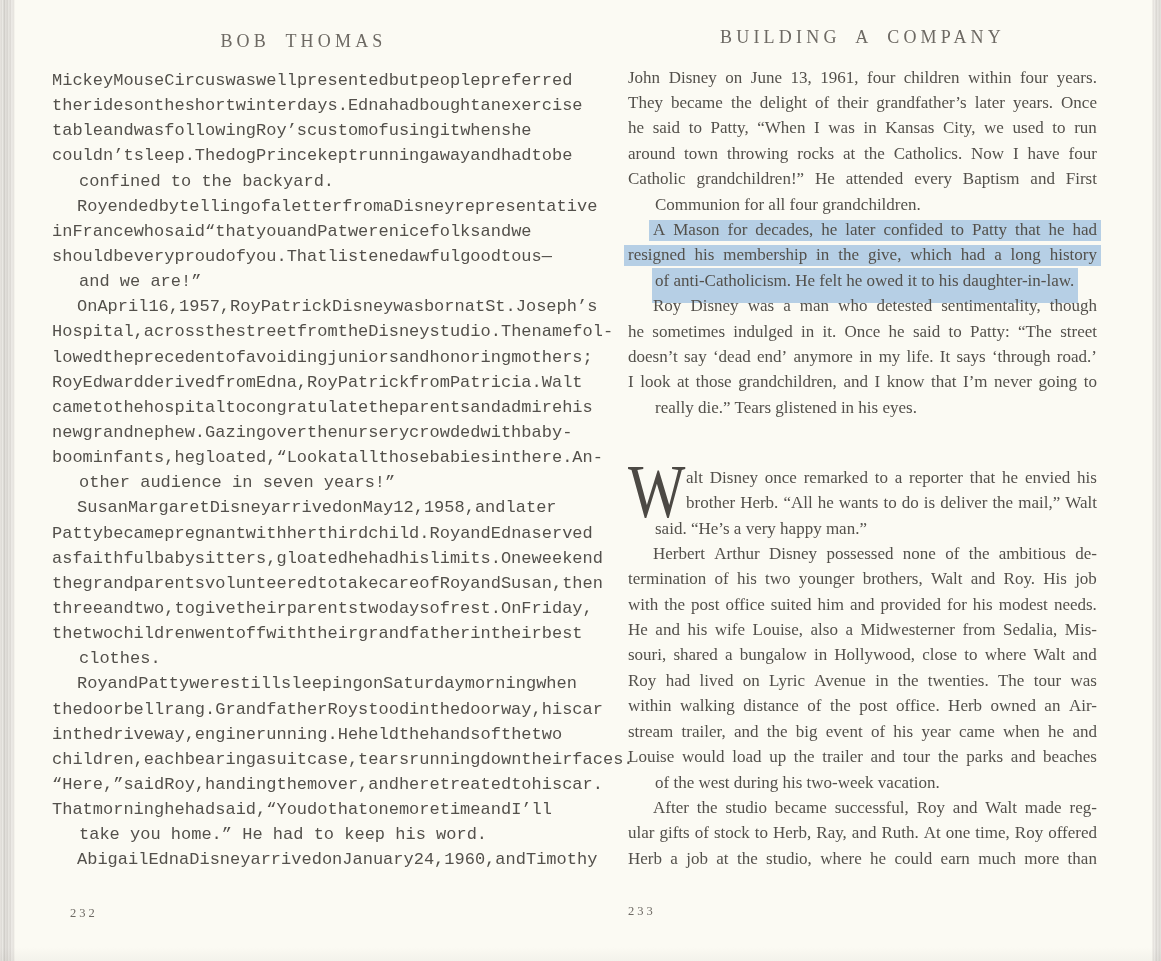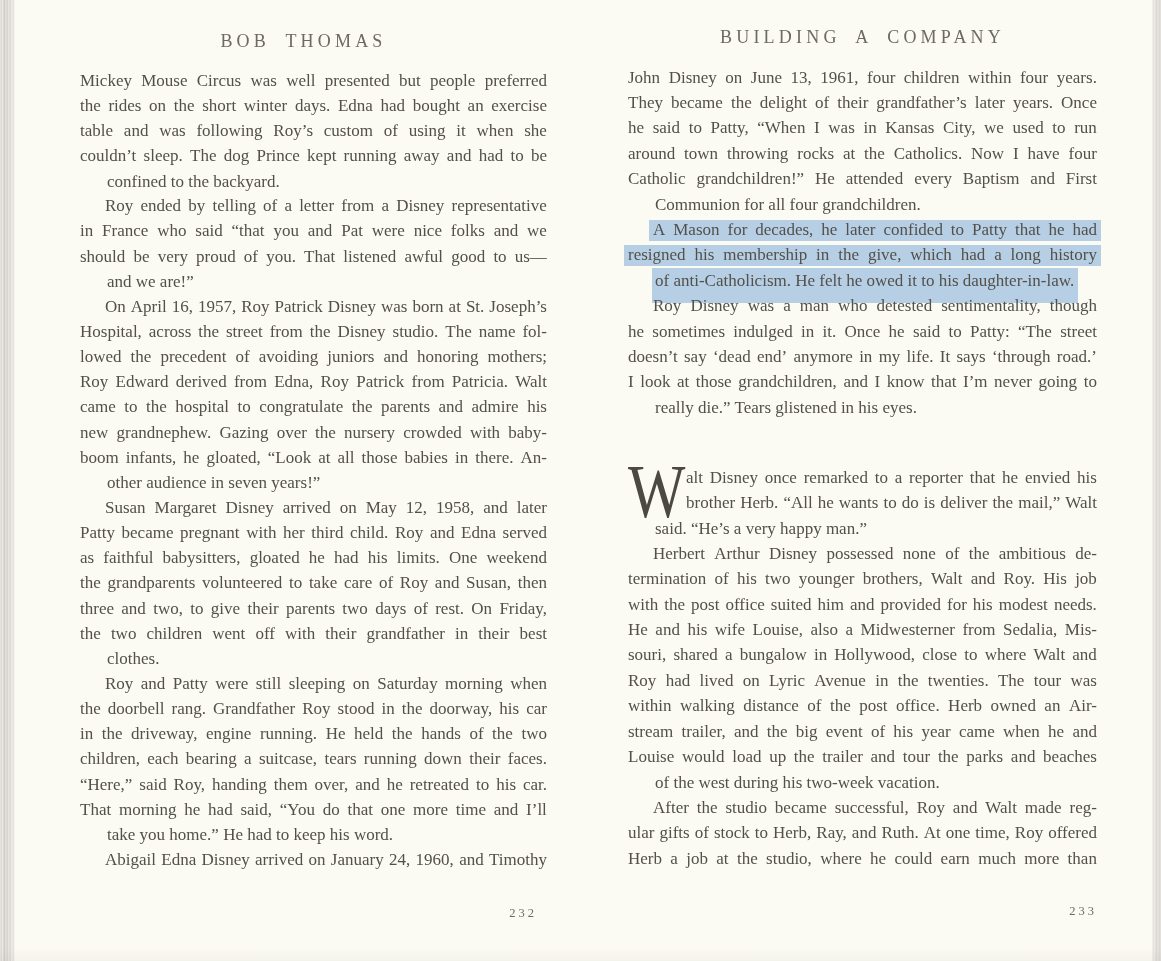--- a/index.html
+++ b/index.html
@@ -27,27 +27,27 @@
     position:absolute;left:0;right:0;bottom:0;height:14px;
     background:linear-gradient(180deg,rgba(120,115,105,0) 0,rgba(120,115,105,.06) 100%);
   }
   .running-header{
     position:absolute;text-align:center;color:var(--muted);
     font-size:18px;letter-spacing:4.2px;word-spacing:7px;
   }
   #header-left{left:70px;width:467px;top:31px;}
   #header-right{left:628px;width:469px;top:27px;}
   .page-number{
-    position:absolute;text-align:right;color:var(--muted);
+    position:absolute;text-align:left;color:var(--muted);
     font-size:12.5px;letter-spacing:3px;
   }
   #pagenum-left{left:70px;width:467px;top:906px;}
   #pagenum-right{left:628px;width:469px;top:904px;}
   .text-block{position:absolute;}
-  #sec-left{left:80px;top:68px;width:467px;--lh:25.15px;}
+  #sec-left{left:52px;top:68px;width:467px;font-family:Liberation Mono, monospace;--lh:25.15px;}
   #sec-right-1{left:628px;top:65px;width:469px;--lh:25.4px;}
   #sec-right-2{left:628px;top:465px;width:469px;--lh:25.4px;}
   .para{position:relative;}
   .line{
     display:flex;justify-content:space-between;align-items:center;
     height:var(--lh);
   }
   .line.plain{display:block;line-height:var(--lh);white-space:nowrap;margin-left:27px;}
   .line.ind{padding-left:25px;}
   .line.dcind{padding-left:58px;}

